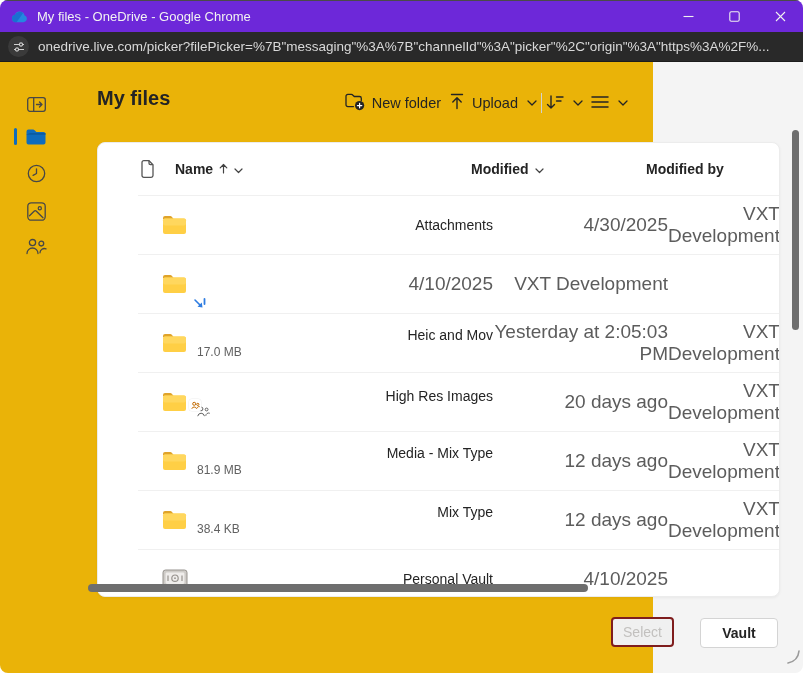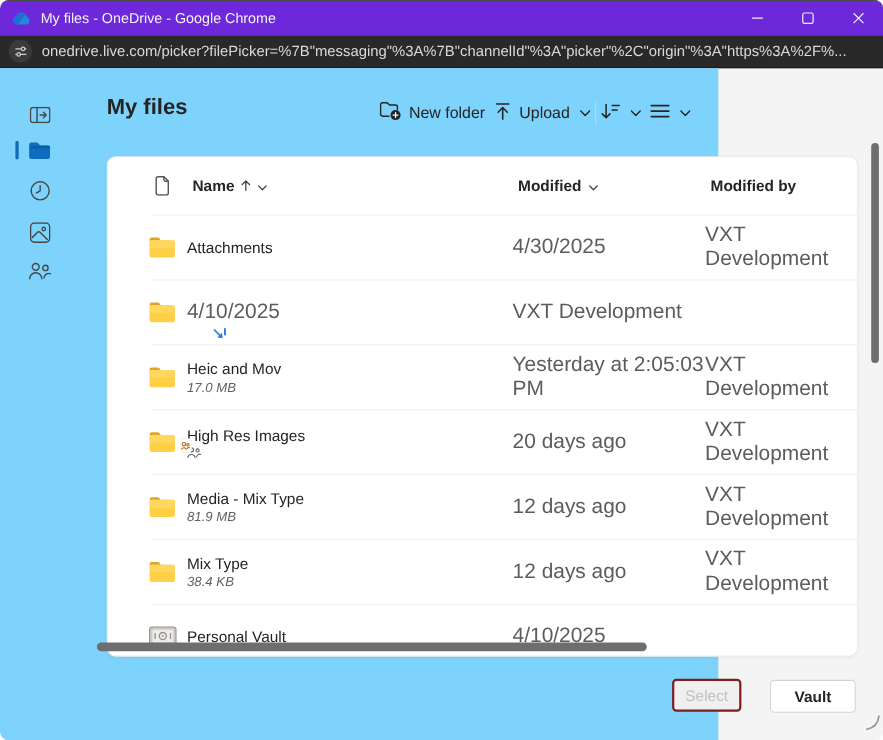--- a/index.html
+++ b/index.html
@@ -15,44 +15,44 @@
   .titlebar .title{margin-left:9px;color:#f2f2f2;font-size:13px;}
   .win-controls{margin-left:auto;display:flex;height:32px;}
   .win-btn{width:46px;height:32px;display:flex;align-items:center;justify-content:center;}
   
   .addressbar{position:absolute;top:32px;left:0;width:803px;height:30px;background:#292929;
     display:flex;align-items:center;border-bottom:1px solid #1c1c1c;}
   .site-icon{width:21px;height:21px;border-radius:50%;background:#3a3a3a;margin-left:8px;
     display:flex;align-items:center;justify-content:center;}
   .url{margin-left:9px;color:#d9d9d9;font-size:13.5px;white-space:nowrap;overflow:hidden;}
   
-  .content{position:absolute;top:62px;left:0;width:653px;height:611px;background:#7dd3fc;}
+  .content{position:absolute;top:62px;left:0;width:653px;height:611px;background:#eab308;}
   
   .sidebar{position:absolute;top:0;left:0;width:70px;height:611px;}
   .side-item{position:absolute;left:24px;width:24px;height:24px;display:flex;align-items:center;justify-content:center;}
   .sel-bar{position:absolute;left:14px;width:3px;height:17px;border-radius:2px;background:#0f6cbd;}
   
   .page-title{position:absolute;left:97px;top:25px;font-size:20px;font-weight:700;color:#242424;}
   .toolbar{position:absolute;top:26px;right:21px;height:30px;display:flex;align-items:center;}
   .tb-btn{display:flex;align-items:center;gap:7px;color:#242424;font-size:14.5px;background:transparent;border:0;padding:2px 4px;font-family:inherit;}
   .tb-divider{width:1px;height:20px;background:#d1d1d1;}
   .chev{margin-left:2px;display:flex;align-items:center;}
   
   .card{position:absolute;left:97px;top:80px;width:683px;height:455px;background:#ffffff;
     border-radius:8px;border:1px solid #ececec;box-shadow:0 1px 3px rgba(0,0,0,.05);overflow:hidden;}
   .thead{height:52px;display:grid;grid-template-columns:35px 296px 175px 1fr;align-items:center;
     padding-left:42px;font-size:14px;font-weight:700;color:#242424;}
   .thead .hcell{display:flex;align-items:center;gap:6px;}
   .hdr-div{height:1px;background:#f0f0f0;margin-left:40px;}
   .rows{height:403px;overflow:hidden;}
-  .row{height:58px;display:grid;grid-template-columns:35px 296px 175px 1fr;align-items:center;padding-left:37px;}
+  .row{height:58px;display:grid;grid-template-columns:35px 296px 175px 1fr;align-items:center;padding-left:64px;text-align:right;}
   .divider{height:1px;background:#f0f0f0;margin-left:40px;}
   .cell-icon{position:relative;display:flex;align-items:center;}
   .fname{font-size:14px;color:#242424;}
-  .fsub{font-size:12px;color:#616161;margin-top:2px;display:flex;align-items:center;font-style:italic;}
+  .fsub{font-size:12px;color:#616161;margin-top:2px;display:flex;align-items:center;}
   .cell-mod,.cell-by{font-size:19px;color:#5c5c5c;}
   .badge{position:absolute;right:-4px;top:7px;width:12px;height:12px;background:#fff;border-radius:3px;
     display:flex;align-items:center;justify-content:center;box-shadow:0 0 0 .5px #eee;}
   
   .v-scroll{position:absolute;left:792px;top:68px;width:7px;height:200px;border-radius:4px;background:#6e6e6e;}
   .h-scroll{position:absolute;left:88px;top:522px;width:500px;height:8px;border-radius:4px;background:#6e6e6e;}
   
   .btn{position:absolute;height:30px;border-radius:4px;font-size:14px;font-family:inherit;}
   .btn-select{left:611px;top:555px;width:63px;background:#f0f0f0;border:2px solid #7f1d1d;color:#c2c0be;}
   .btn-cancel{left:700px;top:556px;width:78px;background:#ffffff;border:1px solid #d4d4d4;color:#242424;font-weight:700;}

